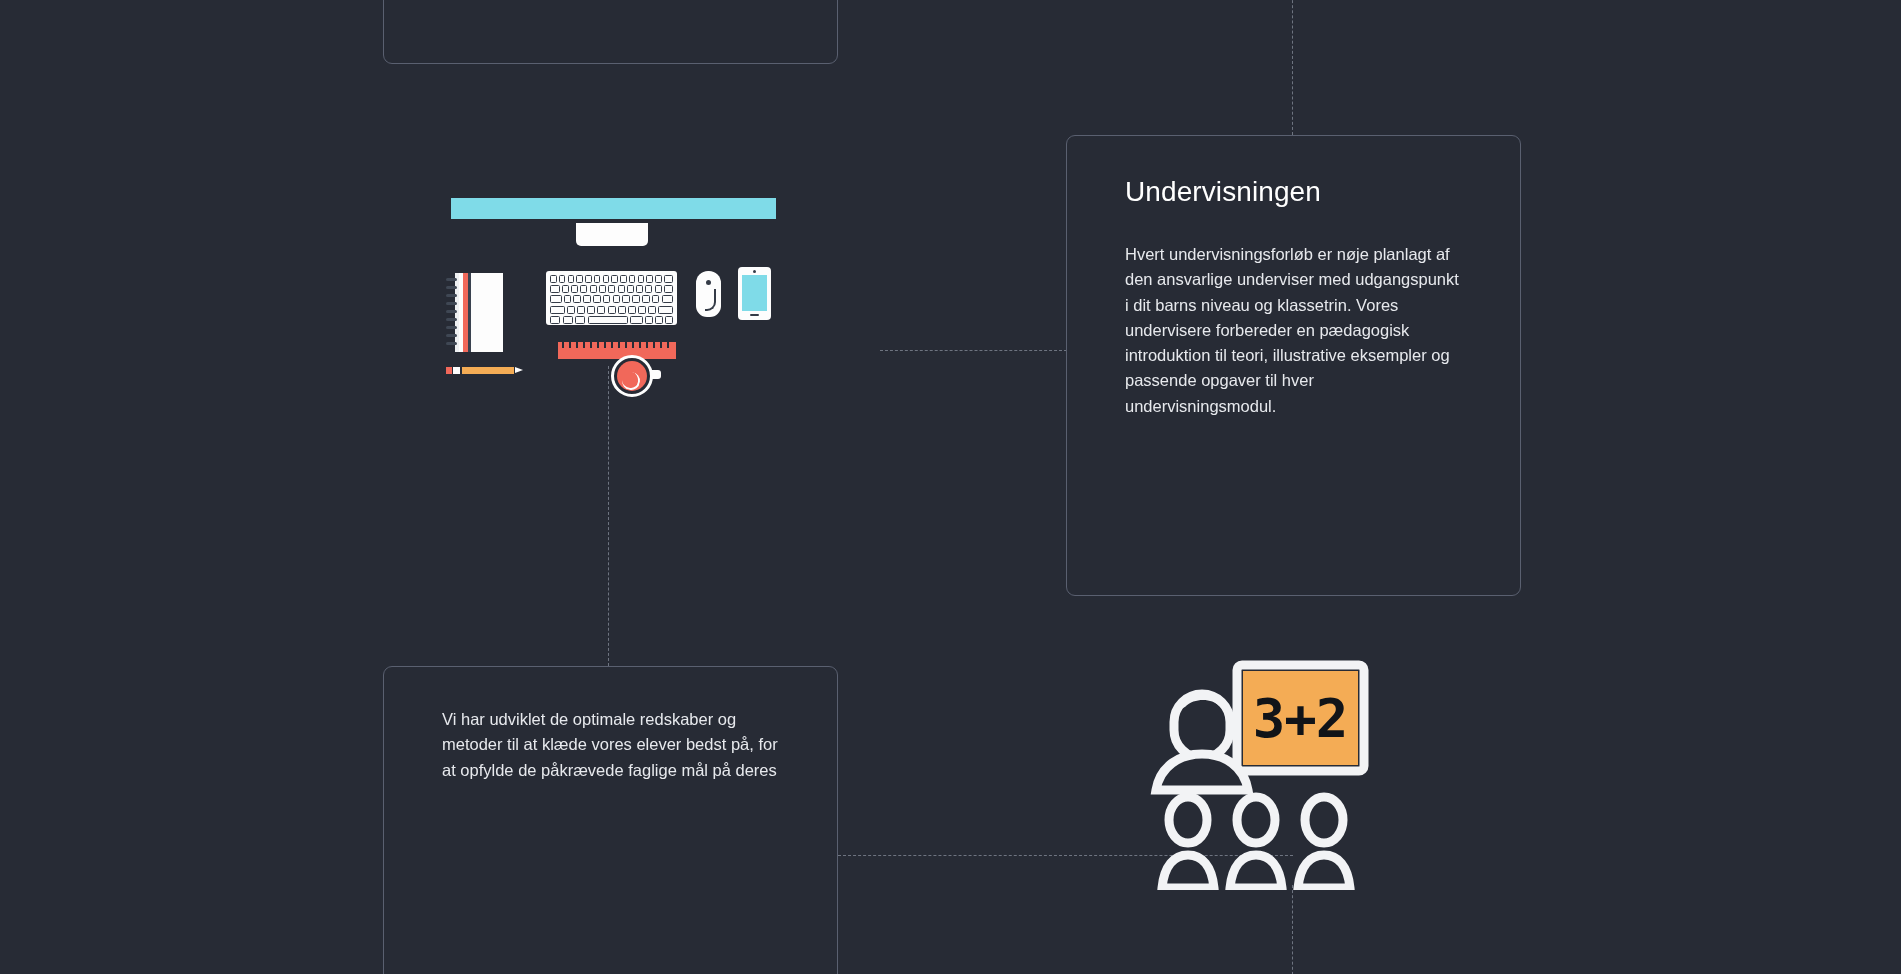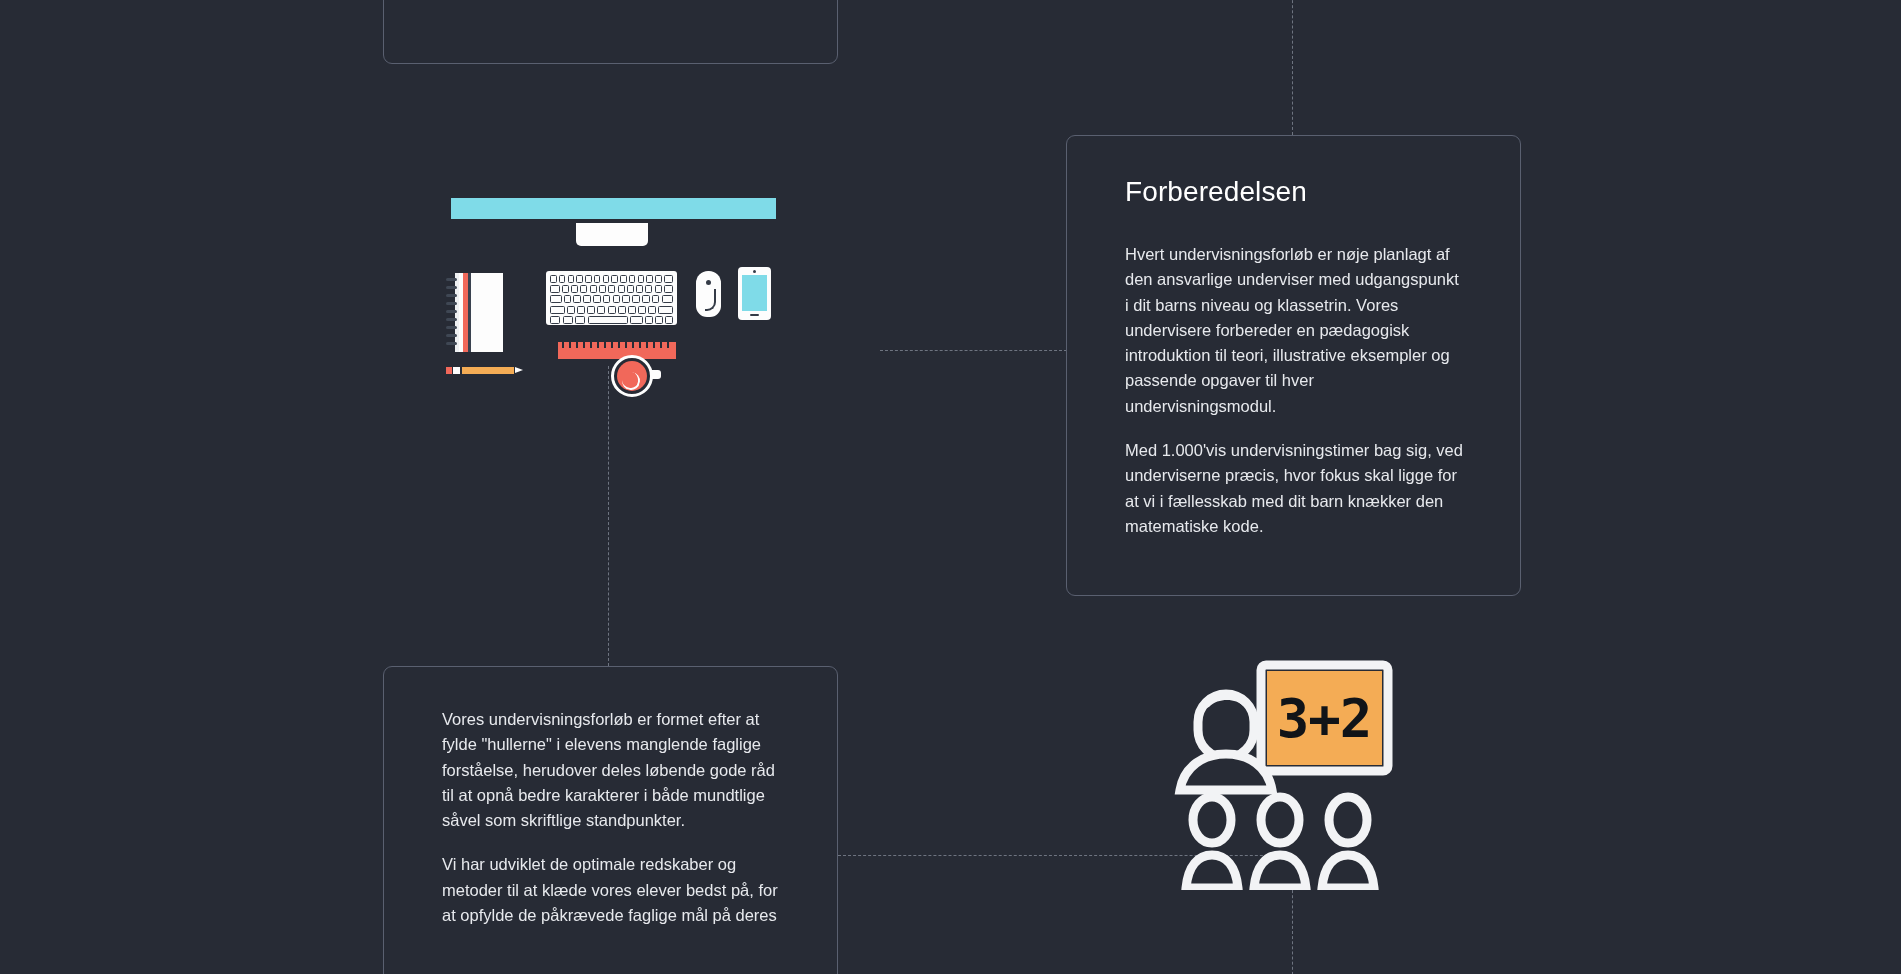--- a/index.html
+++ b/index.html
@@ -86,21 +86,21 @@
             border-top: 3.5px solid transparent; border-bottom: 3.5px solid transparent; border-left: 8px solid #fdfdfd; }
 
   
   .cup { position: absolute; left: 165px; top: 160px; width: 42px; height: 42px; }
   .cup-out { position: absolute; left: 0; top: 0; width: 42px; height: 42px; border: 3.5px solid #fdfdfd; border-radius: 50%; background: #272b35; }
   .cup-in { position: absolute; left: 6px; top: 6px; width: 30px; height: 30px; background: #f1685a; border-radius: 50%; }
   .cup-gl { position: absolute; left: 11px; top: 17px; width: 18px; height: 18px; border-bottom: 2.4px solid #fdfdfd; border-right: 2.4px solid #fdfdfd; border-radius: 50%; transform: rotate(8deg); }
   .cup-handle { position: absolute; left: 38px; top: 15px; width: 12px; height: 9px; background: #fdfdfd; border-radius: 0 3px 3px 0; }
 
   
-  #classroom { position: absolute; left: 1168px; top: 660px; width: 225px; height: 230px; }
+  #classroom { position: absolute; left: 1144px; top: 660px; width: 225px; height: 230px; }
 </style>
 </head>
 <body>
 
 <div id="stage">
 
   <div class="vline" style="left:1292px; top:-10px; height:145px;"></div>
   <div class="hline" style="left:880px; top:350px; width:187px;"></div>
   <div class="vline" style="left:608px; top:366px; height:300px;"></div>
   <div class="hline" style="left:838px; top:855px; width:455px;"></div>
@@ -243,29 +243,27 @@
     <div class="cup">
       <div class="cup-handle"></div>
       <div class="cup-out"></div>
       <div class="cup-in"></div>
       <div class="cup-gl"></div>
     </div>
   </div>
 
   <div class="card" id="card-forberedelsen">
     <div class="card-inner">
-      <h2 class="card-title">Forberedelsen</h2>
+      <h2 class="card-title">Undervisningen</h2>
       <p class="card-p">Hvert undervisningsforløb er nøje planlagt af den ansvarlige underviser med udgangspunkt i dit barns niveau og klassetrin. Vores undervisere forbereder en pædagogisk introduktion til teori, illustrative eksempler og passende opgaver til hver undervisningsmodul.</p>
-      <p class="card-p">Med 1.000'vis undervisningstimer bag sig, ved underviserne præcis, hvor fokus skal ligge for at vi i fællesskab med dit barn knækker den matematiske kode.</p>
     </div>
   </div>
 
   <div class="card" id="card-undervisningen">
     <div class="card-inner">
-      <p class="card-p">Vores undervisningsforløb er formet efter at fylde "hullerne" i elevens manglende faglige forståelse, herudover deles løbende gode råd til at opnå bedre karakterer i både mundtlige såvel som skriftlige standpunkter.</p>
       <p class="card-p">Vi har udviklet de optimale redskaber og metoder til at klæde vores elever bedst på, for at opfylde de påkrævede faglige mål på deres</p>
     </div>
   </div>
 
   <div id="classroom">
     <svg viewBox="0 0 225 230" width="225" height="230">
 
       <rect x="93" y="5" width="127" height="106" rx="5" fill="none" stroke="#f2f3f5" stroke-width="9"></rect>
       <rect x="99" y="11" width="115" height="94" fill="#f4ac55"></rect>
       <text x="156" y="77" font-family="'DejaVu Sans Mono', monospace" font-size="54" font-weight="bold" fill="#111418" text-anchor="middle" letter-spacing="-1">3+2</text>

